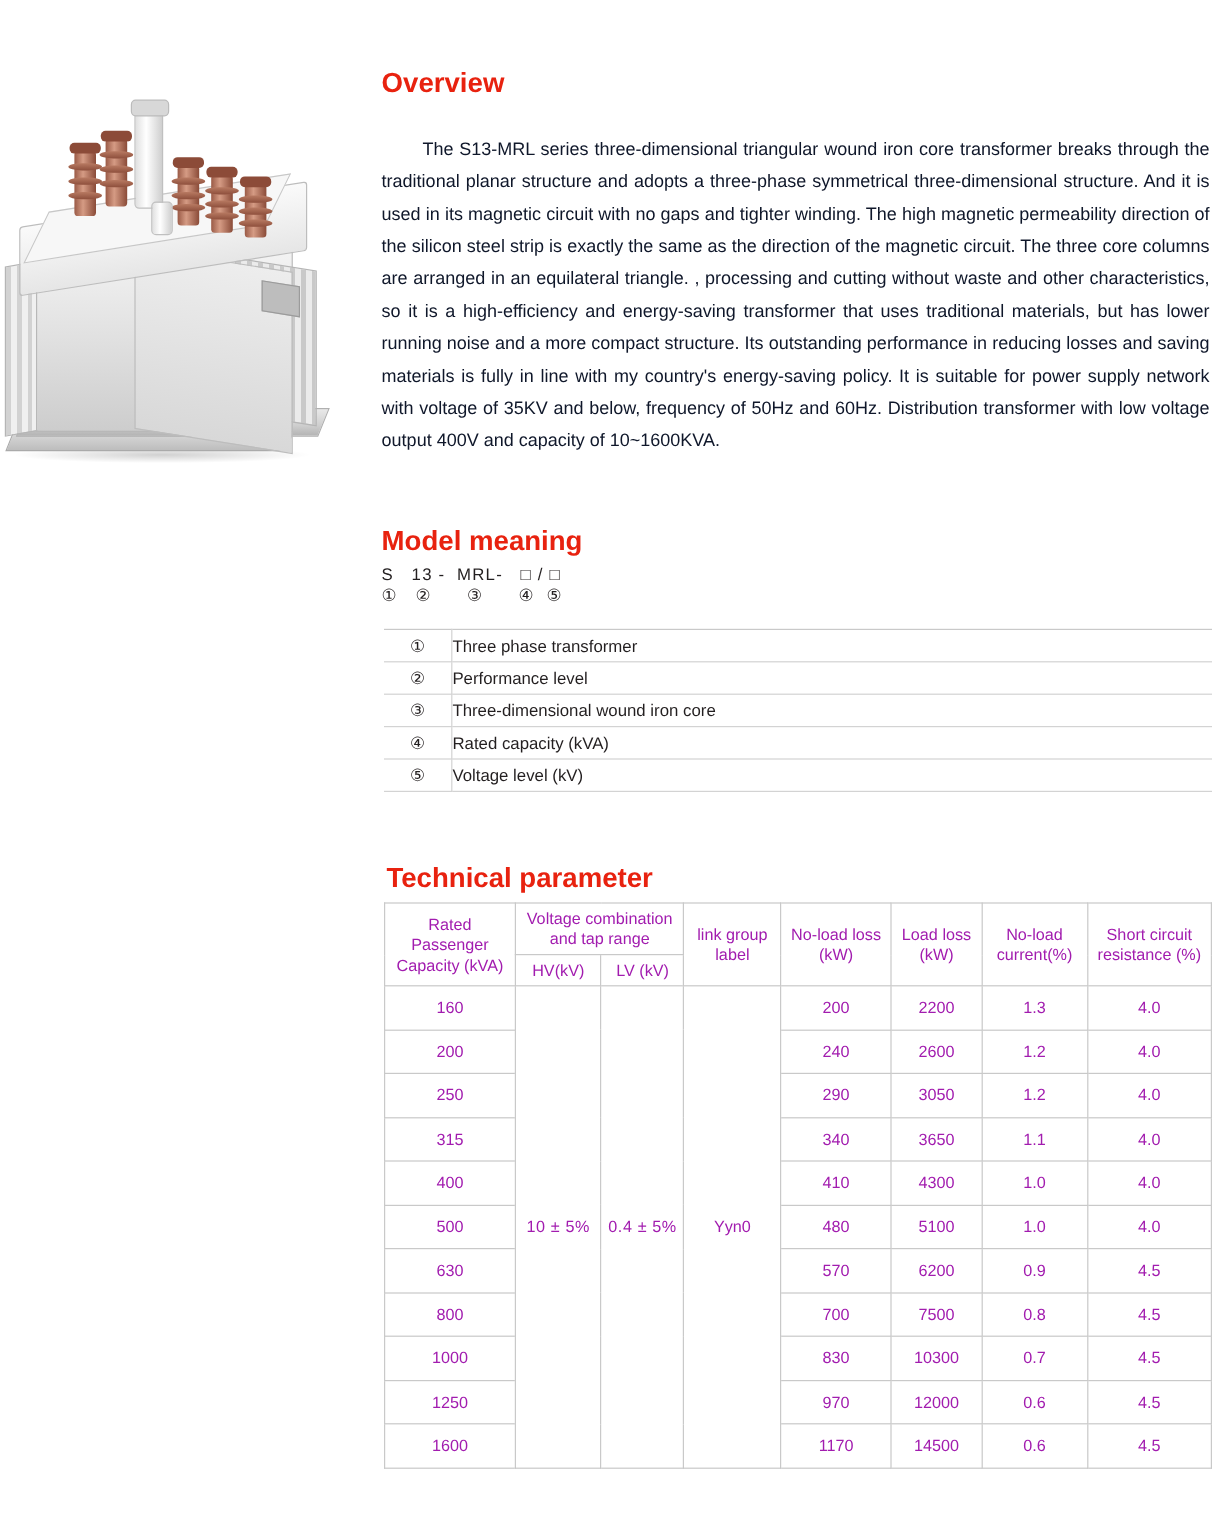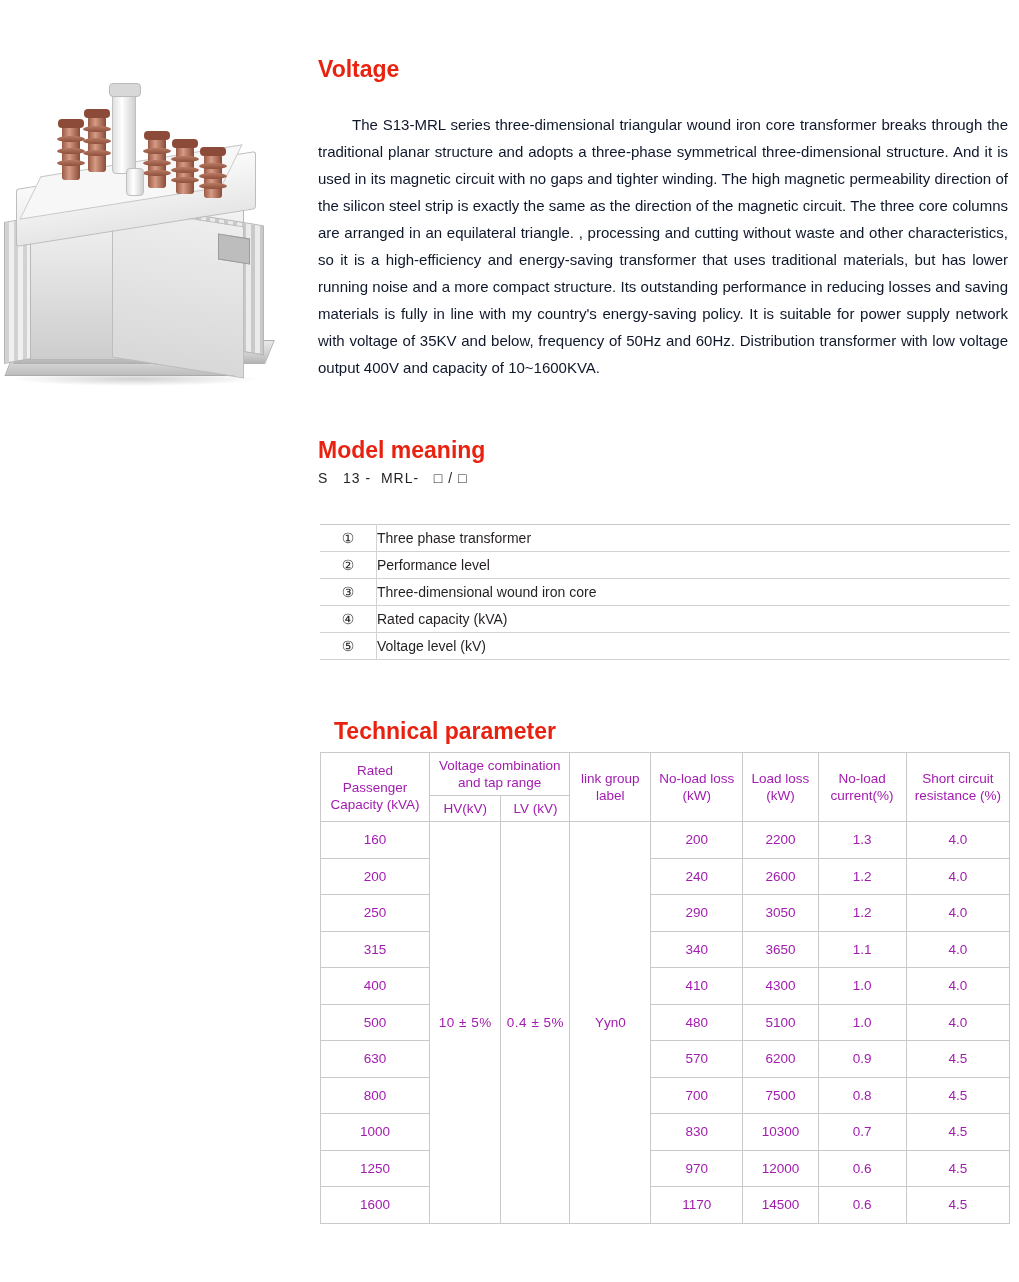--- a/index.html
+++ b/index.html
@@ -167,21 +167,21 @@
   }
   h2.section-title {
     color: #e8220f;
     font-size: 23px;
     font-weight: bold;
     margin: 0;
     letter-spacing: 0px;
   }
   #overview-title { position: absolute; left: 0; top: 56px; }
   #model-title    { position: absolute; left: 0; top: 437px; }
-  #tech-title     { position: absolute; left: 16px; top: 718px; }
+  #tech-title     { position: absolute; left: 4px; top: 718px; }
 
   .overview-body {
     position: absolute;
     left: 0;
     top: 96px;
     width: 690px;
     font-size: 15px;
     line-height: 27px;
     text-align: justify;
     text-indent: 34px;
@@ -313,28 +313,29 @@
 
       <div class="hv-post" style="left:112px; top:52px; height:80px;">
         <div class="top"></div>
       </div>
       <div class="hv-post" style="left:126px; top:128px; height:26px; width:16px;"></div>
     </div>
   </div>
 
   <div class="content">
 
-    <h2 class="section-title" id="overview-title">Voltage</h2>
+    <h2 class="section-title" id="overview-title">Overview</h2>
 
     <p class="overview-body">The S13-MRL series three-dimensional triangular wound iron core transformer breaks through the traditional planar structure and adopts a three-phase symmetrical three-dimensional structure. And it is used in its magnetic circuit with no gaps and tighter winding. The high magnetic permeability direction of the silicon steel strip is exactly the same as the direction of the magnetic circuit. The three core columns are arranged in an equilateral triangle. , processing and cutting without waste and other characteristics, so it is a high-efficiency and energy-saving transformer that uses traditional materials, but has lower running noise and a more compact structure. Its outstanding performance in reducing losses and saving materials is fully in line with my country's energy-saving policy. It is suitable for power supply network with voltage of 35KV and below, frequency of 50Hz and 60Hz. Distribution transformer with low voltage output 400V and capacity of 10~1600KVA.</p>
 
     <h2 class="section-title" id="model-title">Model meaning</h2>
 
     <div class="model-code">
       <span class="code-line">S   13 -  MRL-   □ / □</span>
+      <span class="code-line nums">①   ②      ③      ④  ⑤</span>
     </div>
 
     <table class="model-table">
       <tbody>
         <tr>
           <td class="idx">①</td>
           <td class="desc">Three phase transformer</td>
         </tr>
         <tr>
           <td class="idx">②</td>

